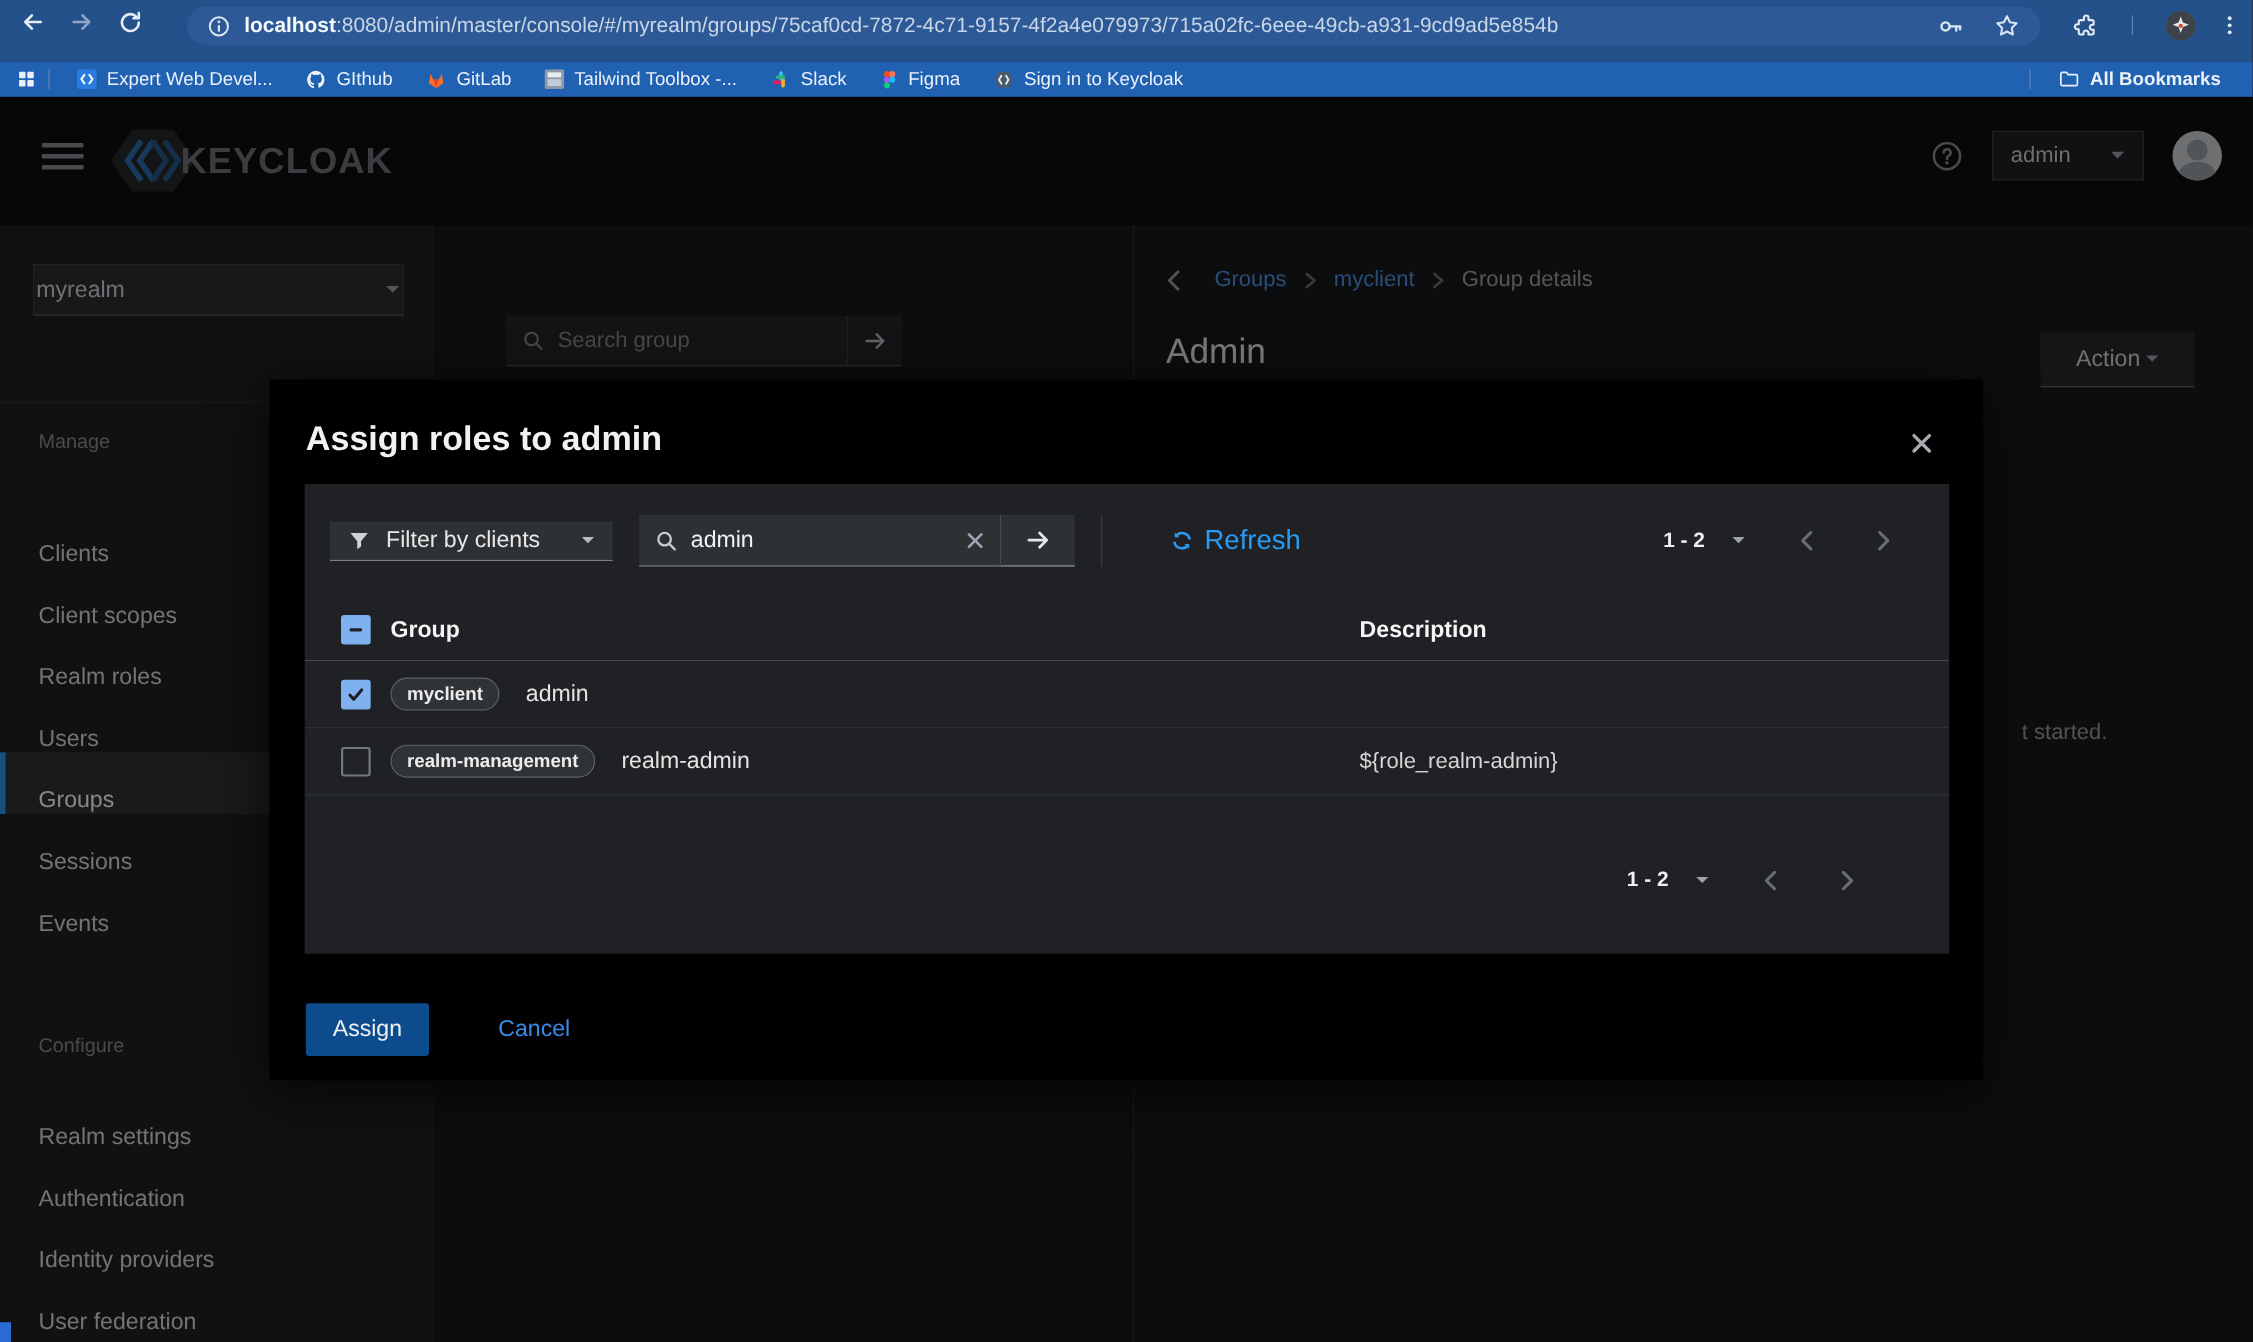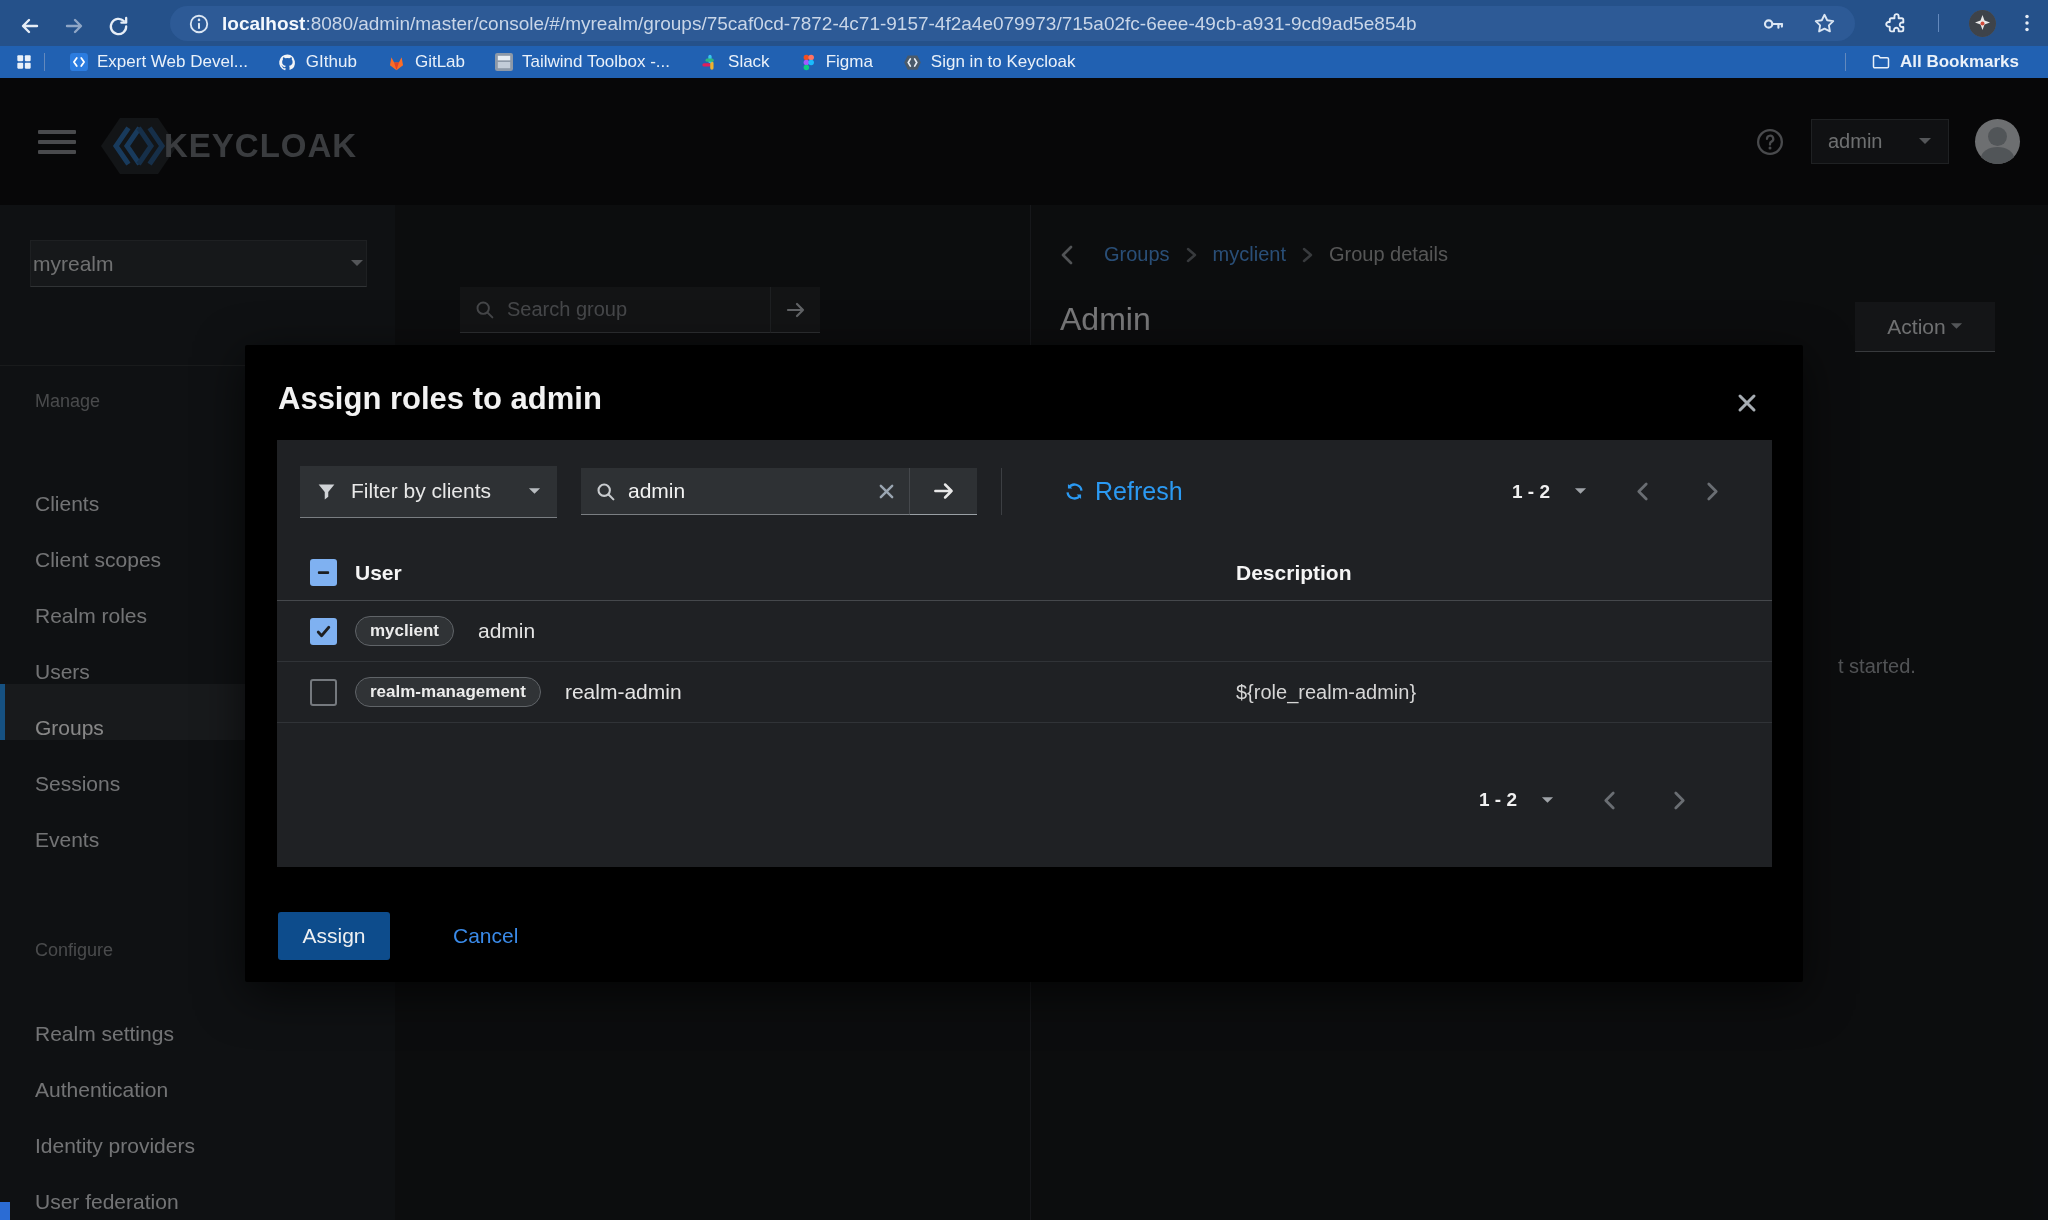--- a/index.html
+++ b/index.html
@@ -7,21 +7,21 @@
   body {
     position: relative; overflow: hidden;
     background:#17191c;
     font-family:"Liberation Sans", sans-serif;
     -webkit-font-smoothing: antialiased;
   }
   .icon{display:inline-block; vertical-align:middle; flex:none;}
 
   
   .chrome{position:absolute; left:0; top:0; width:2048px; height:78px; z-index:100;}
-  .chrome-toolbar{position:relative; height:46px; background:#25518a; display:flex; align-items:flex-end;}
+  .chrome-toolbar{position:relative; height:56px; background:#25518a; display:flex; align-items:flex-start;}
   .nav-btn{width:44px; height:40px; display:flex; align-items:center; justify-content:center; border-radius:20px;}
   .url-pill{position:absolute; left:170px; top:6px; width:1685px; height:35px; border-radius:18px;
     background:#2d5a96; display:flex; align-items:center; padding:0 18px;}
   .url-text{font-size:19px; color:#c9d6e8; margin-left:12px; white-space:nowrap; overflow:hidden; flex:1;}
   .url-text b{color:#f4f8fd; font-weight:700;}
   .chrome-bookmarks{position:relative; height:32px; background:#2161b2; display:flex; align-items:center; padding:0 14px;}
   .bm{display:flex; align-items:center; gap:9px; margin:0 15px; cursor:pointer;}
   .bm-label{font-size:17px; color:#eaf1f9; white-space:nowrap;}
   .vsep{width:1px; height:18px; background:#6389bd; margin:0 10px;}
   .chrome-right{position:absolute; right:10px; top:0; height:46px; display:flex; align-items:center; gap:20px;}
@@ -71,21 +71,21 @@
   .corner-artifact{position:absolute; left:0; top:1202px; width:10px; height:18px; background:#2b6cd4; z-index:55;}
 
   
   .modal{position:absolute; left:245px; top:345px; width:1558px; height:637px; background:#000000; z-index:60;
     box-shadow:0 12px 48px rgba(0,0,0,0.65); border-radius:2px;}
   .modal-title{position:absolute; left:33px; top:36px; font-size:31px; font-weight:700; color:#f2f2f2;}
   .modal-close{position:absolute; right:40px; top:42px; width:32px; height:32px; display:flex; align-items:center; justify-content:center; cursor:pointer;}
   .modal-panel{position:absolute; left:32px; top:95px; width:1495px; height:427px; background:#1f2124;}
 
   .m-toolbar{position:absolute; left:23px; right:45px; top:28px; height:47px; display:flex; align-items:center;}
-  .filter-dd{width:257px; height:52px; background:#2e3134; border-bottom:1px solid #7a7e82;
+  .filter-dd{width:257px; height:36px; background:#2e3134; border-bottom:1px solid #7a7e82;
     display:flex; align-items:center; padding:0 16px; gap:14px;}
   .filter-dd .lbl{font-size:21px; color:#e8e8e8; flex:1;}
   .m-search{margin-left:24px; display:flex; height:47px;}
   .m-search .box{width:328px; background:#2e3134; border-bottom:1px solid #7a7e82; display:flex; align-items:center; padding:0 14px; gap:12px;}
   .m-search input{flex:1; background:transparent; border:none; outline:none; color:#f2f2f2; font-size:21px; font-family:inherit; min-width:0;}
   .m-search .go{width:68px; background:#2e3134; border-bottom:1px solid #9aa0a5; border-left:1px solid #45484c; display:flex; align-items:center; justify-content:center; cursor:pointer;}
   .toolbar-sep{width:1px; height:47px; background:#3c3f43; margin-left:24px;}
   .refresh{margin-left:62px; display:flex; align-items:center; gap:10px; color:#2b9af3; font-size:25px; cursor:pointer;}
   .pager{display:flex; align-items:center;}
   .pager .range{font-size:19px; font-weight:700; color:#f0f0f0;}
@@ -441,21 +441,21 @@
       </div>
     </div>
 
     <div class="m-table">
       <div class="t-row t-head">
         <div class="cb on">
           <svg class="icon" width="15" height="15" viewBox="0 0 16 16">
               <rect x="2" y="6.6" width="12" height="3" rx="1" fill="#1d1f22"></rect>
             </svg>
         </div>
-        <div>User</div>
+        <div>Group</div>
         <div>Description</div>
       </div>
 
       <div class="t-row t-body-row">
         <div class="cb on">
           <svg class="icon" width="17" height="17" viewBox="0 0 16 16">
               <path d="M3 8.5l3.2 3.5L13 4" stroke="#1d1f22" stroke-width="2.6" fill="none" stroke-linecap="round" stroke-linejoin="round"></path>
             </svg>
         </div>
         <div class="name-cell">

